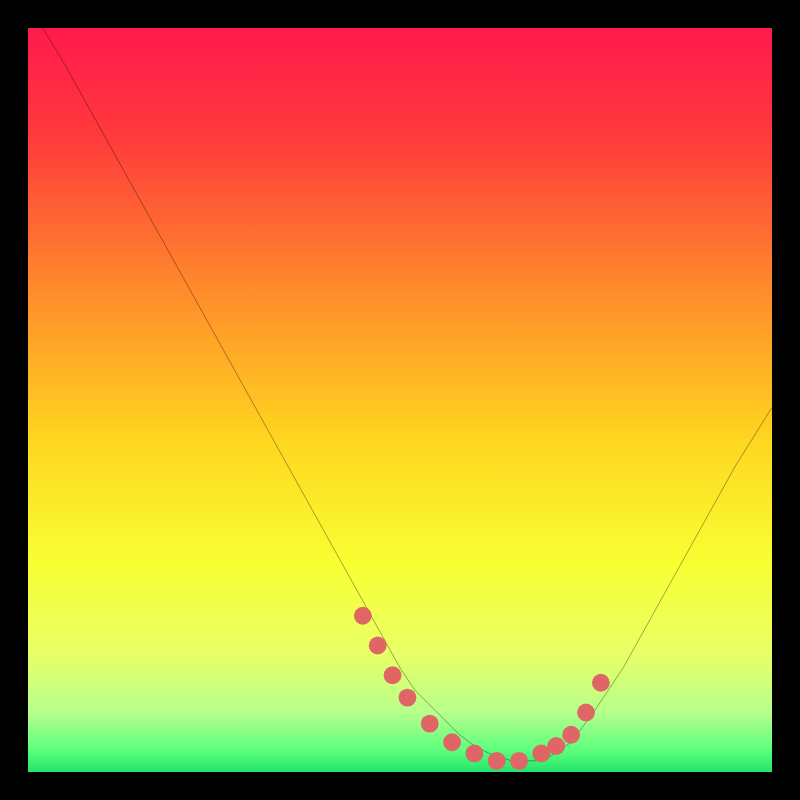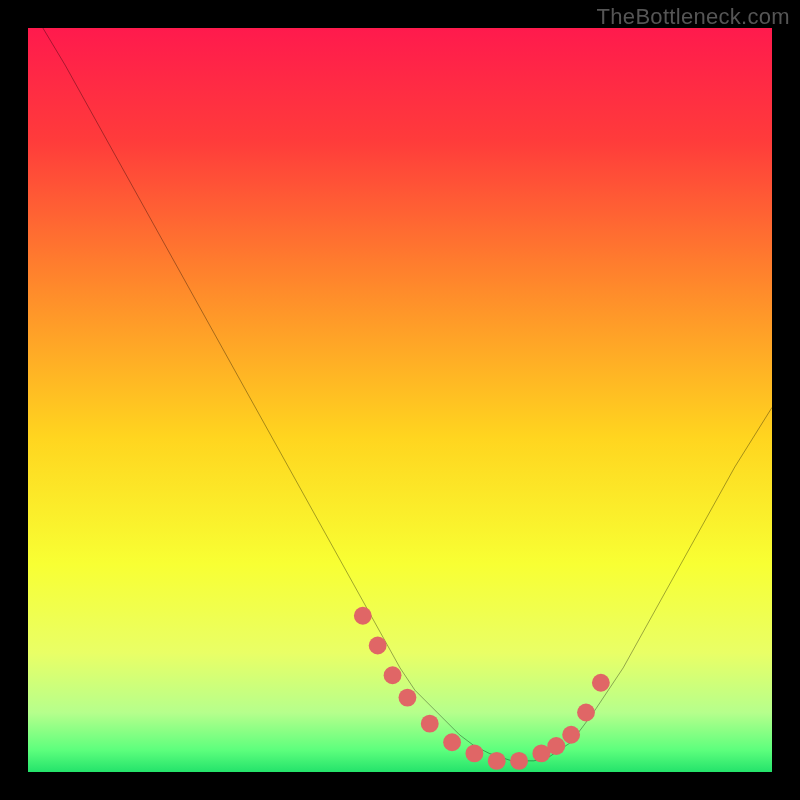--- a/index.html
+++ b/index.html
@@ -39,21 +39,20 @@
   .plot svg {
     display: block;
     width: 744px;
     height: 744px;
   }
 </style>
 </head>
 <body>
 
 <div class="frame">
-  <div class="watermark">TheBottleneck.com</div>
 
   <div class="plot">
     <svg viewBox="0 0 100 100" preserveAspectRatio="none">
       <defs>
         <linearGradient id="bg-grad" x1="0" y1="0" x2="0" y2="1">
             <stop offset="0%" stop-color="#ff1a4d"></stop>
             <stop offset="15%" stop-color="#ff3b3b"></stop>
             <stop offset="35%" stop-color="#ff8a2b"></stop>
             <stop offset="55.00000000000001%" stop-color="#ffd51f"></stop>
             <stop offset="72%" stop-color="#f8ff33"></stop>

